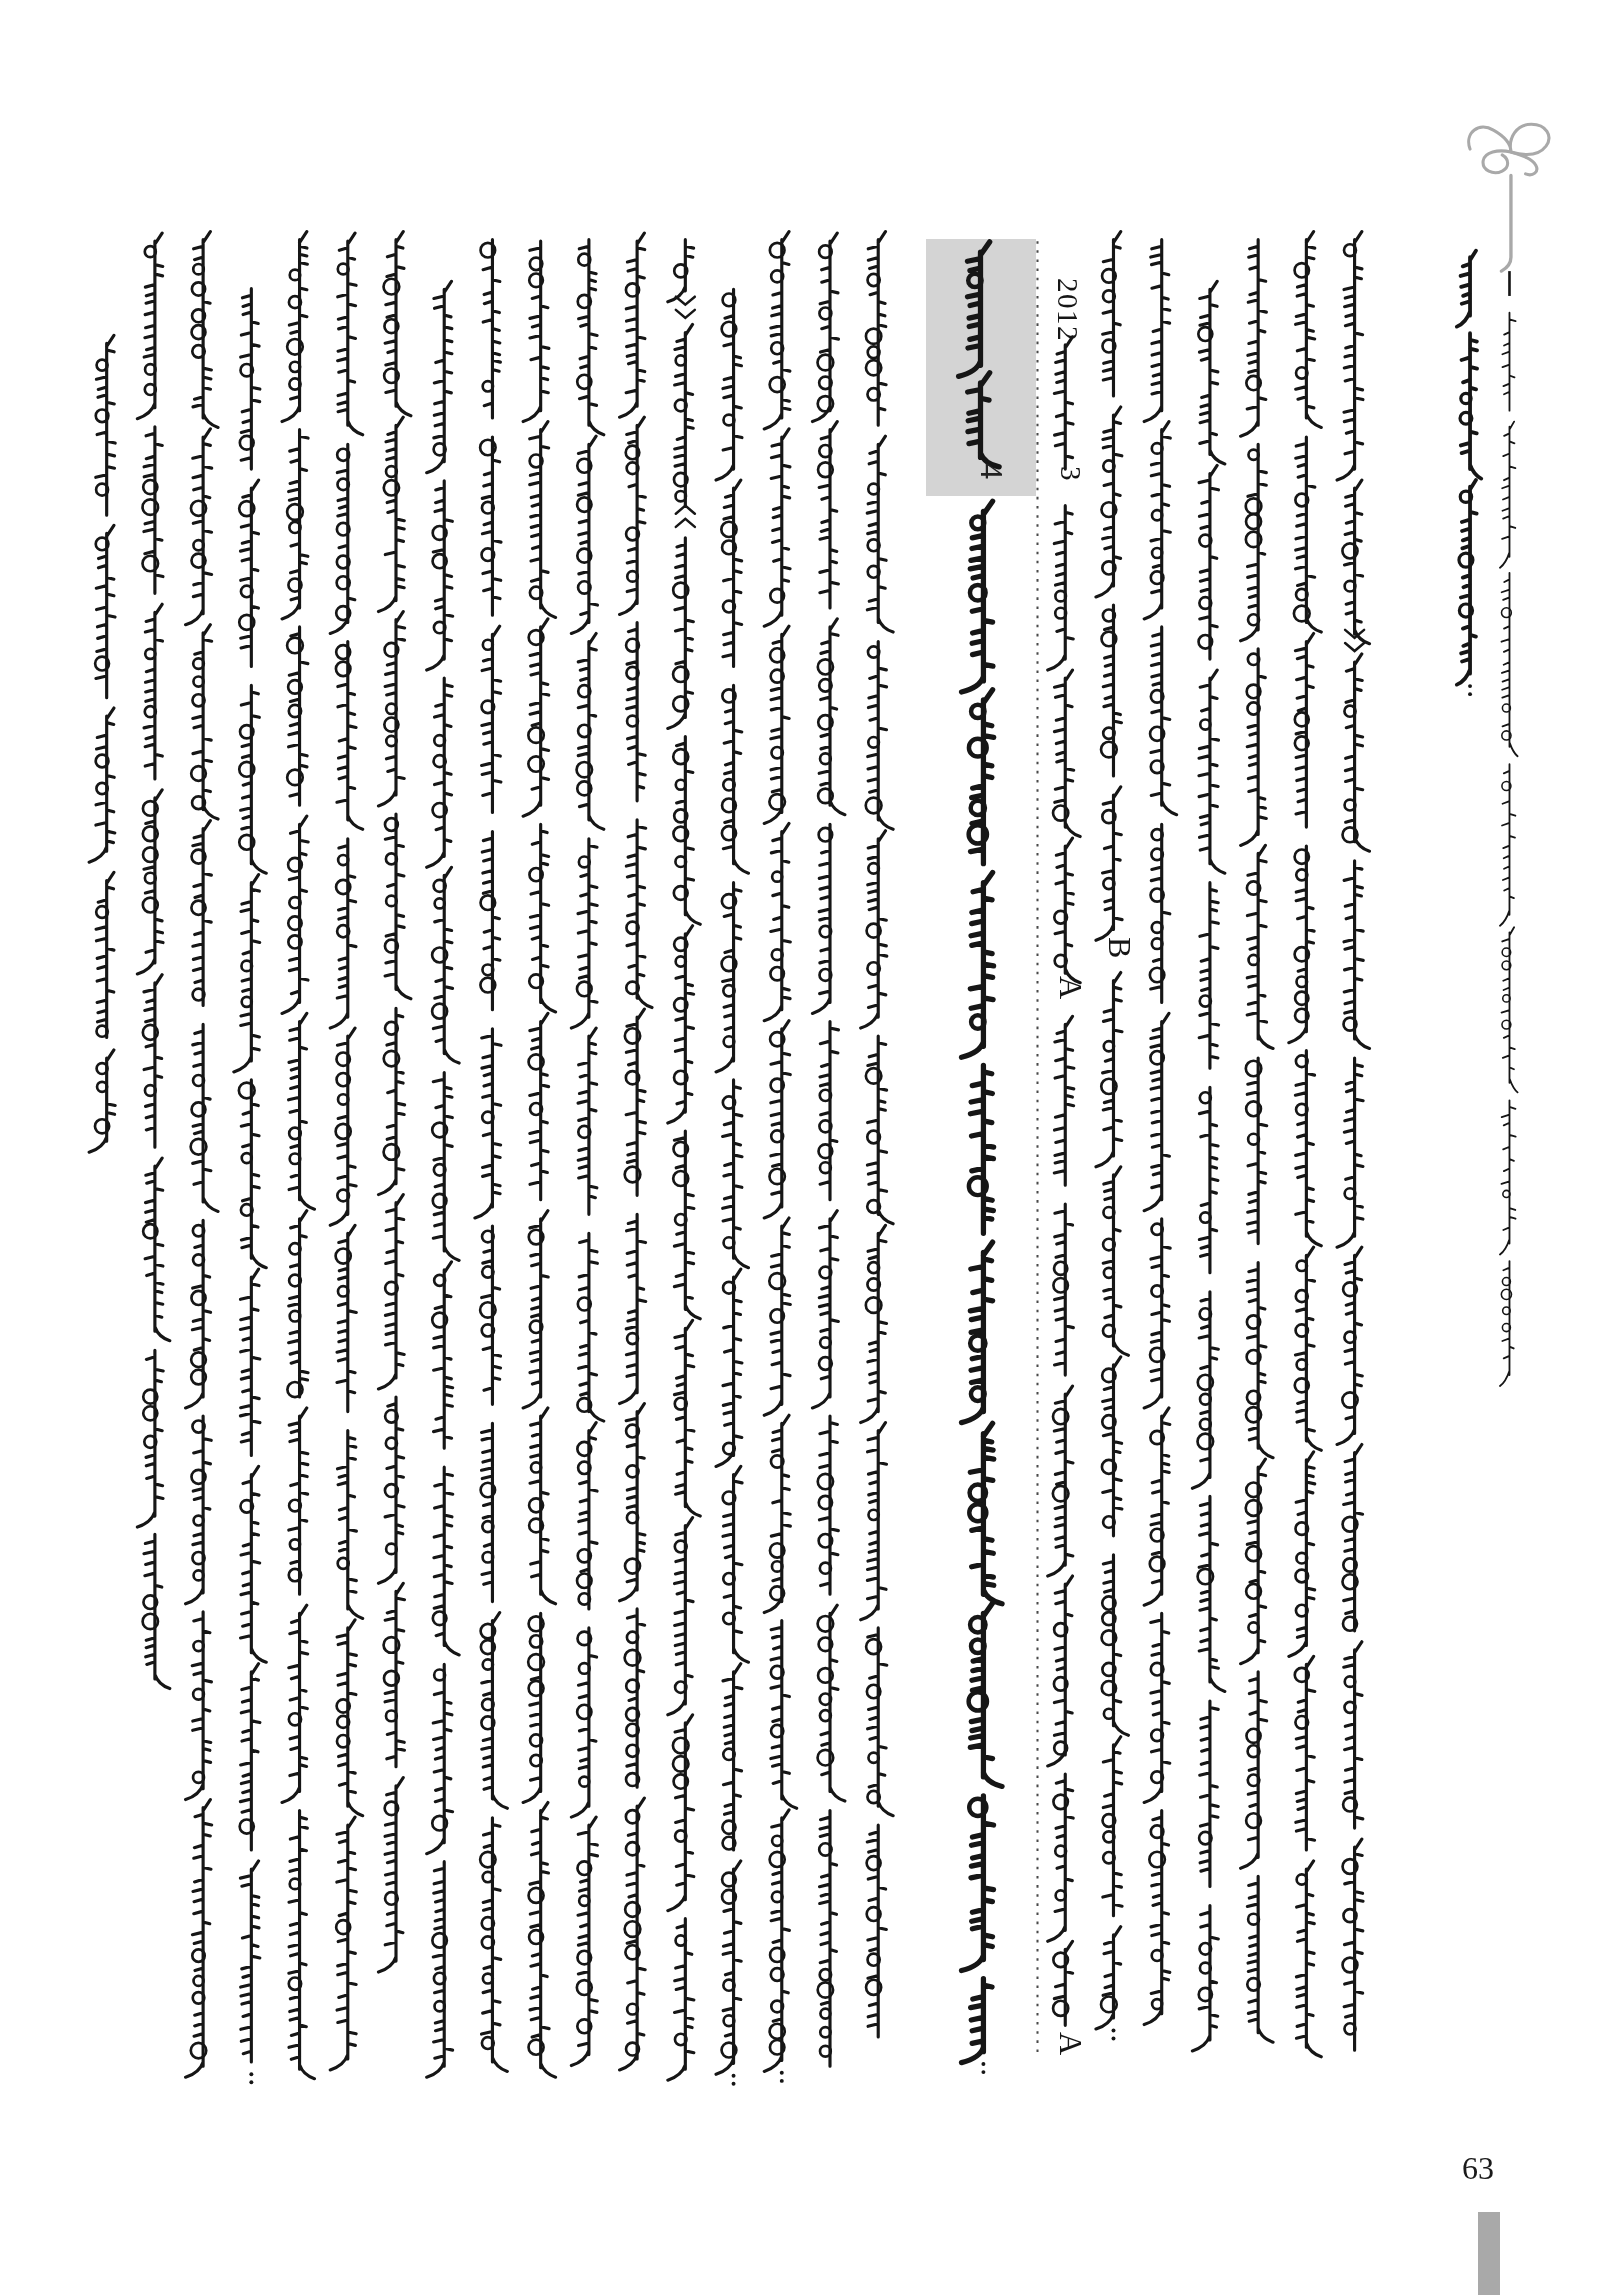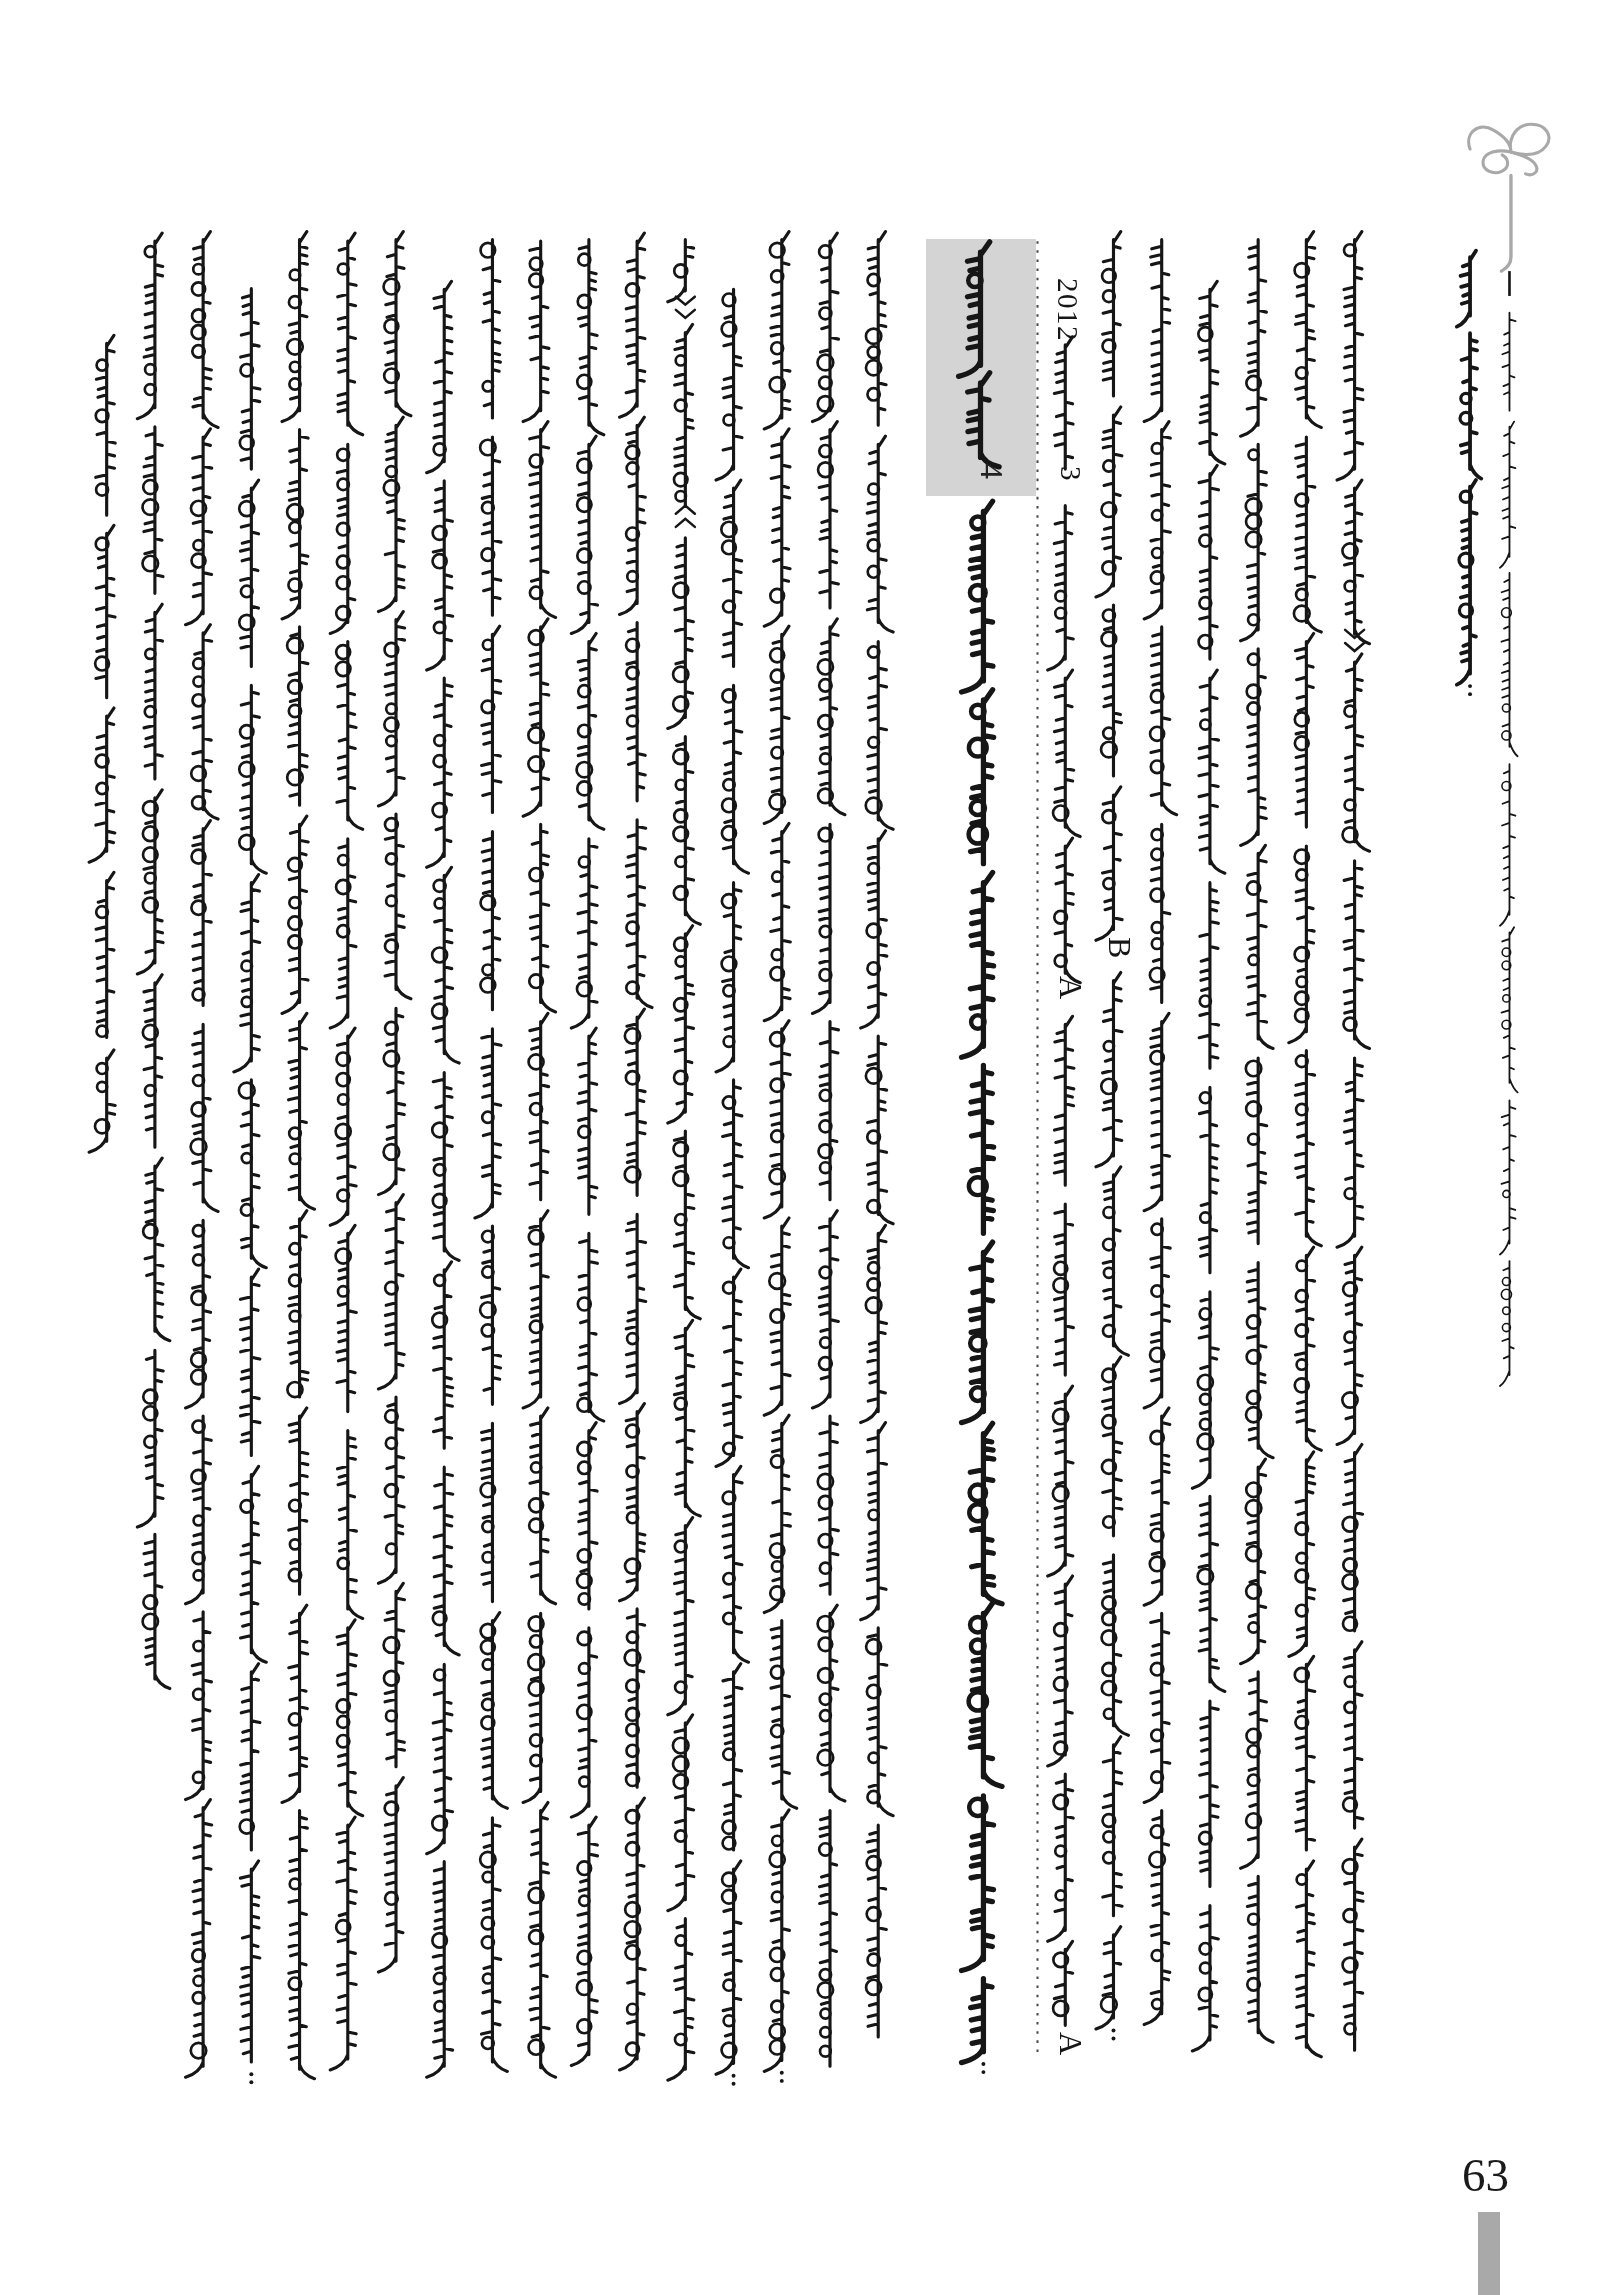--- a/index.html
+++ b/index.html
@@ -28,21 +28,21 @@
     white-space:nowrap;
   }
   .m-year{left:1053px;top:278px;font-size:29px;letter-spacing:1.5px;}
   .m-issue{left:1056px;top:466px;font-size:29px;}
   .m-a1{left:1055px;top:976px;font-size:32px;}
   .m-b{left:1104px;top:937px;font-size:32px;}
   .m-a2{left:1055px;top:2032px;font-size:32px;}
   .m-sec{left:976px;top:463px;font-size:32px;color:#222;}
   .page-number{
     position:absolute;left:1462px;top:2152px;
-    font-size:47px;color:#1a1a1a;line-height:1;
+    font-size:32px;color:#1a1a1a;line-height:1;
     font-family:"Liberation Serif","DejaVu Serif",serif;
   }
 </style>
 </head>
 <body>
 
 <div class="page">
 
   <svg class="script-layer" width="1622" height="2295" viewBox="0 0 2220 3141" style="pointer-events:none">
     <g fill="none" stroke="#a9a9a9" stroke-width="4.2" stroke-linecap="round">

